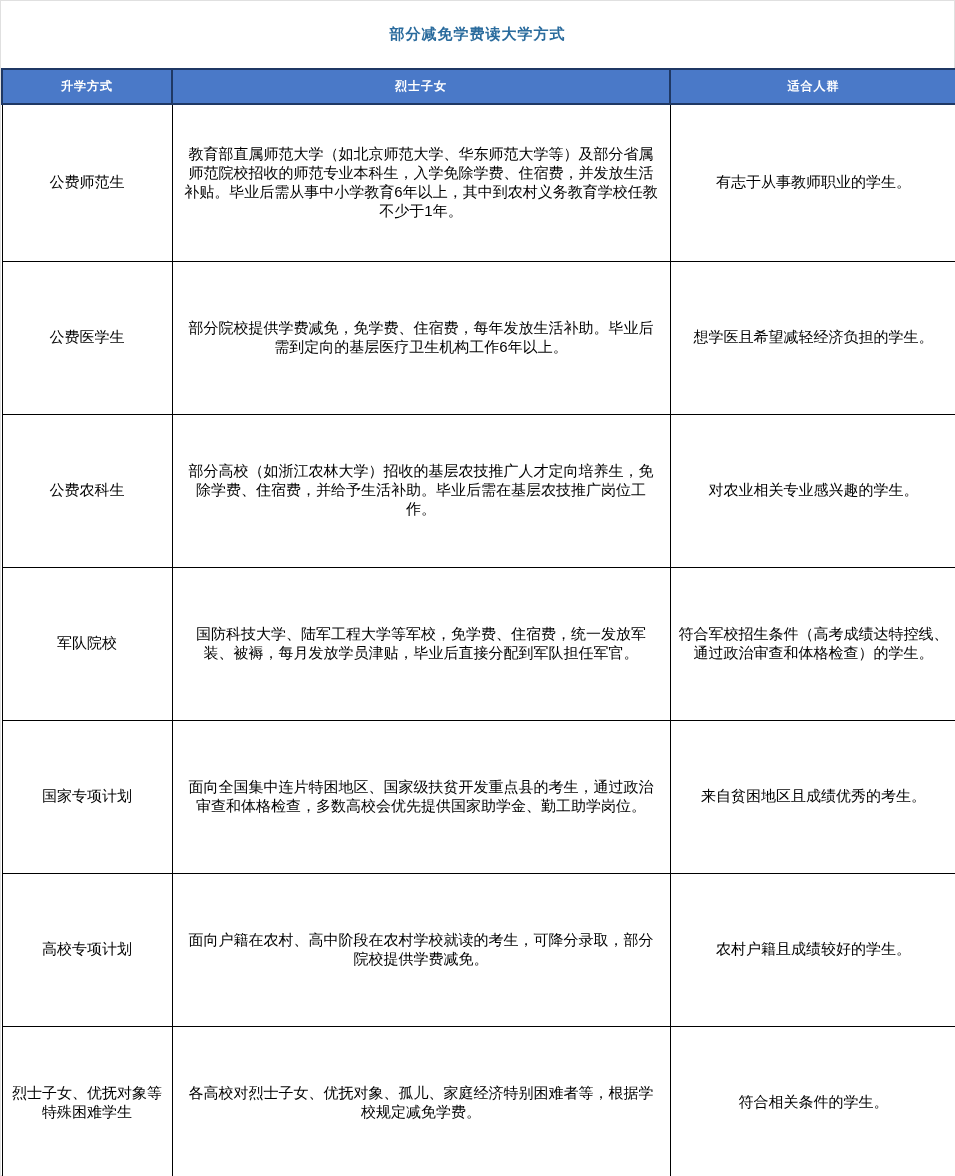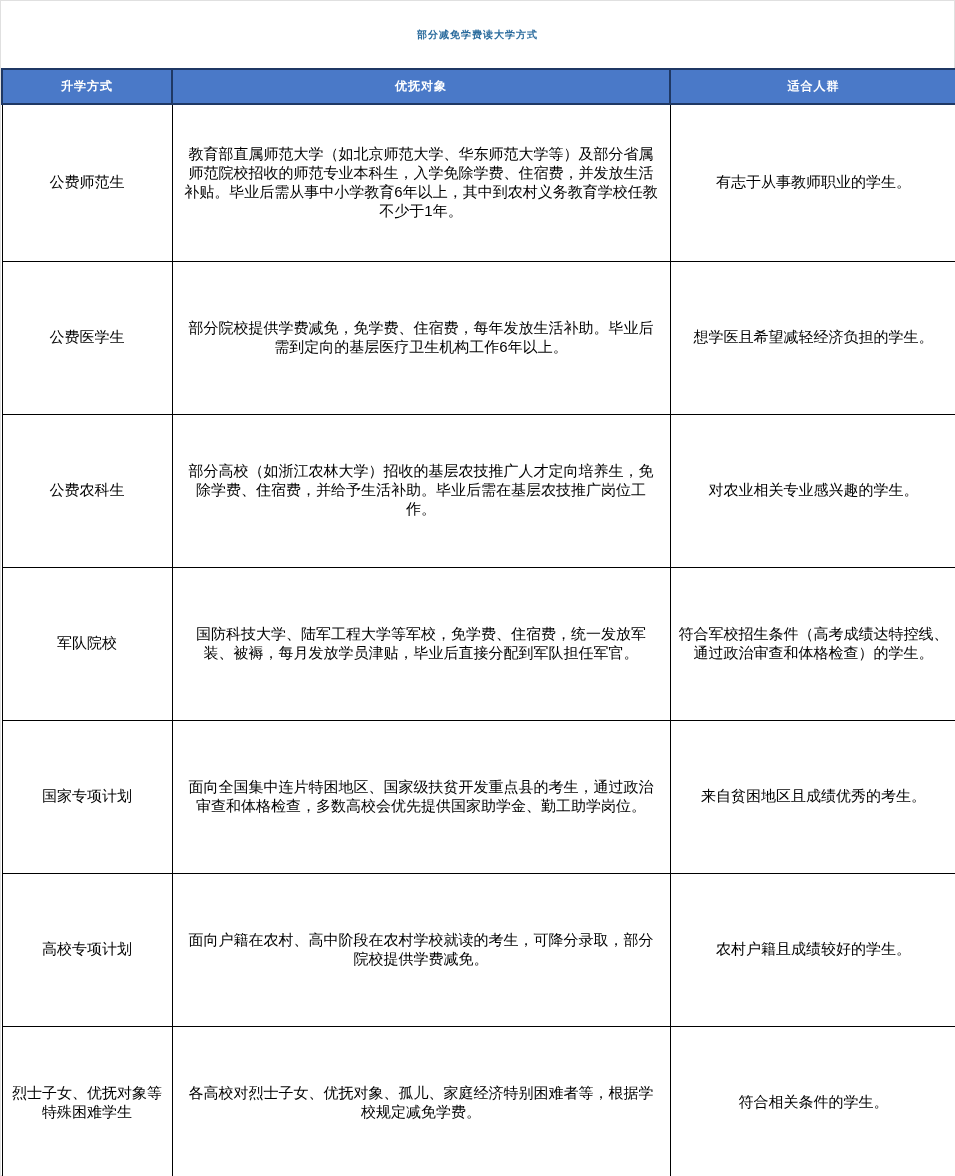--- a/index.html
+++ b/index.html
@@ -14,21 +14,21 @@
   html,body{background:#ffffff;}
   body{font-family:"Liberation Sans","DejaVu Sans",sans-serif;}
   .page{
     width:955px;height:1176px;background:#ffffff;position:relative;
     border:1px solid #e0e0e0;
   }
   .title-bar{
     height:67px;display:flex;align-items:center;justify-content:center;
   }
   .title-bar .title{
-    color:var(--title-color);font-size:10px;font-weight:bold;letter-spacing:1px;
+    color:var(--title-color);font-size:15px;font-weight:bold;letter-spacing:1px;
   }
   table.tbl{
     width:955px;border-collapse:collapse;table-layout:fixed;
   }
   col.c-method{width:170px;}
   col.c-policy{width:498px;}
   col.c-audience{width:287px;}
   thead th{
     height:35px;background:var(--header-bg);color:#ffffff;font-weight:bold;
     font-size:12px;text-align:center;vertical-align:middle;
@@ -54,21 +54,21 @@
 
   <table class="tbl">
     <colgroup>
       <col class="c-method">
       <col class="c-policy">
       <col class="c-audience">
     </colgroup>
     <thead>
       <tr>
         <th>升学方式</th>
-        <th>优抚对象</th>
+        <th>烈士子女</th>
         <th>适合人群</th>
       </tr>
     </thead>
     <tbody id="table-body">
         <tr>
     <td class="cell-method">公费师范生</td>
     <td class="cell-policy">教育部直属师范大学（如北京师范大学、华东师范大学等）及部分省属师范院校招收的师范专业本科生，入学免除学费、住宿费，并发放生活补贴。毕业后需从事中小学教育6年以上，其中到农村义务教育学校任教不少于1年。</td>
     <td class="cell-audience">有志于从事教师职业的学生。</td>
   </tr>
         <tr>

